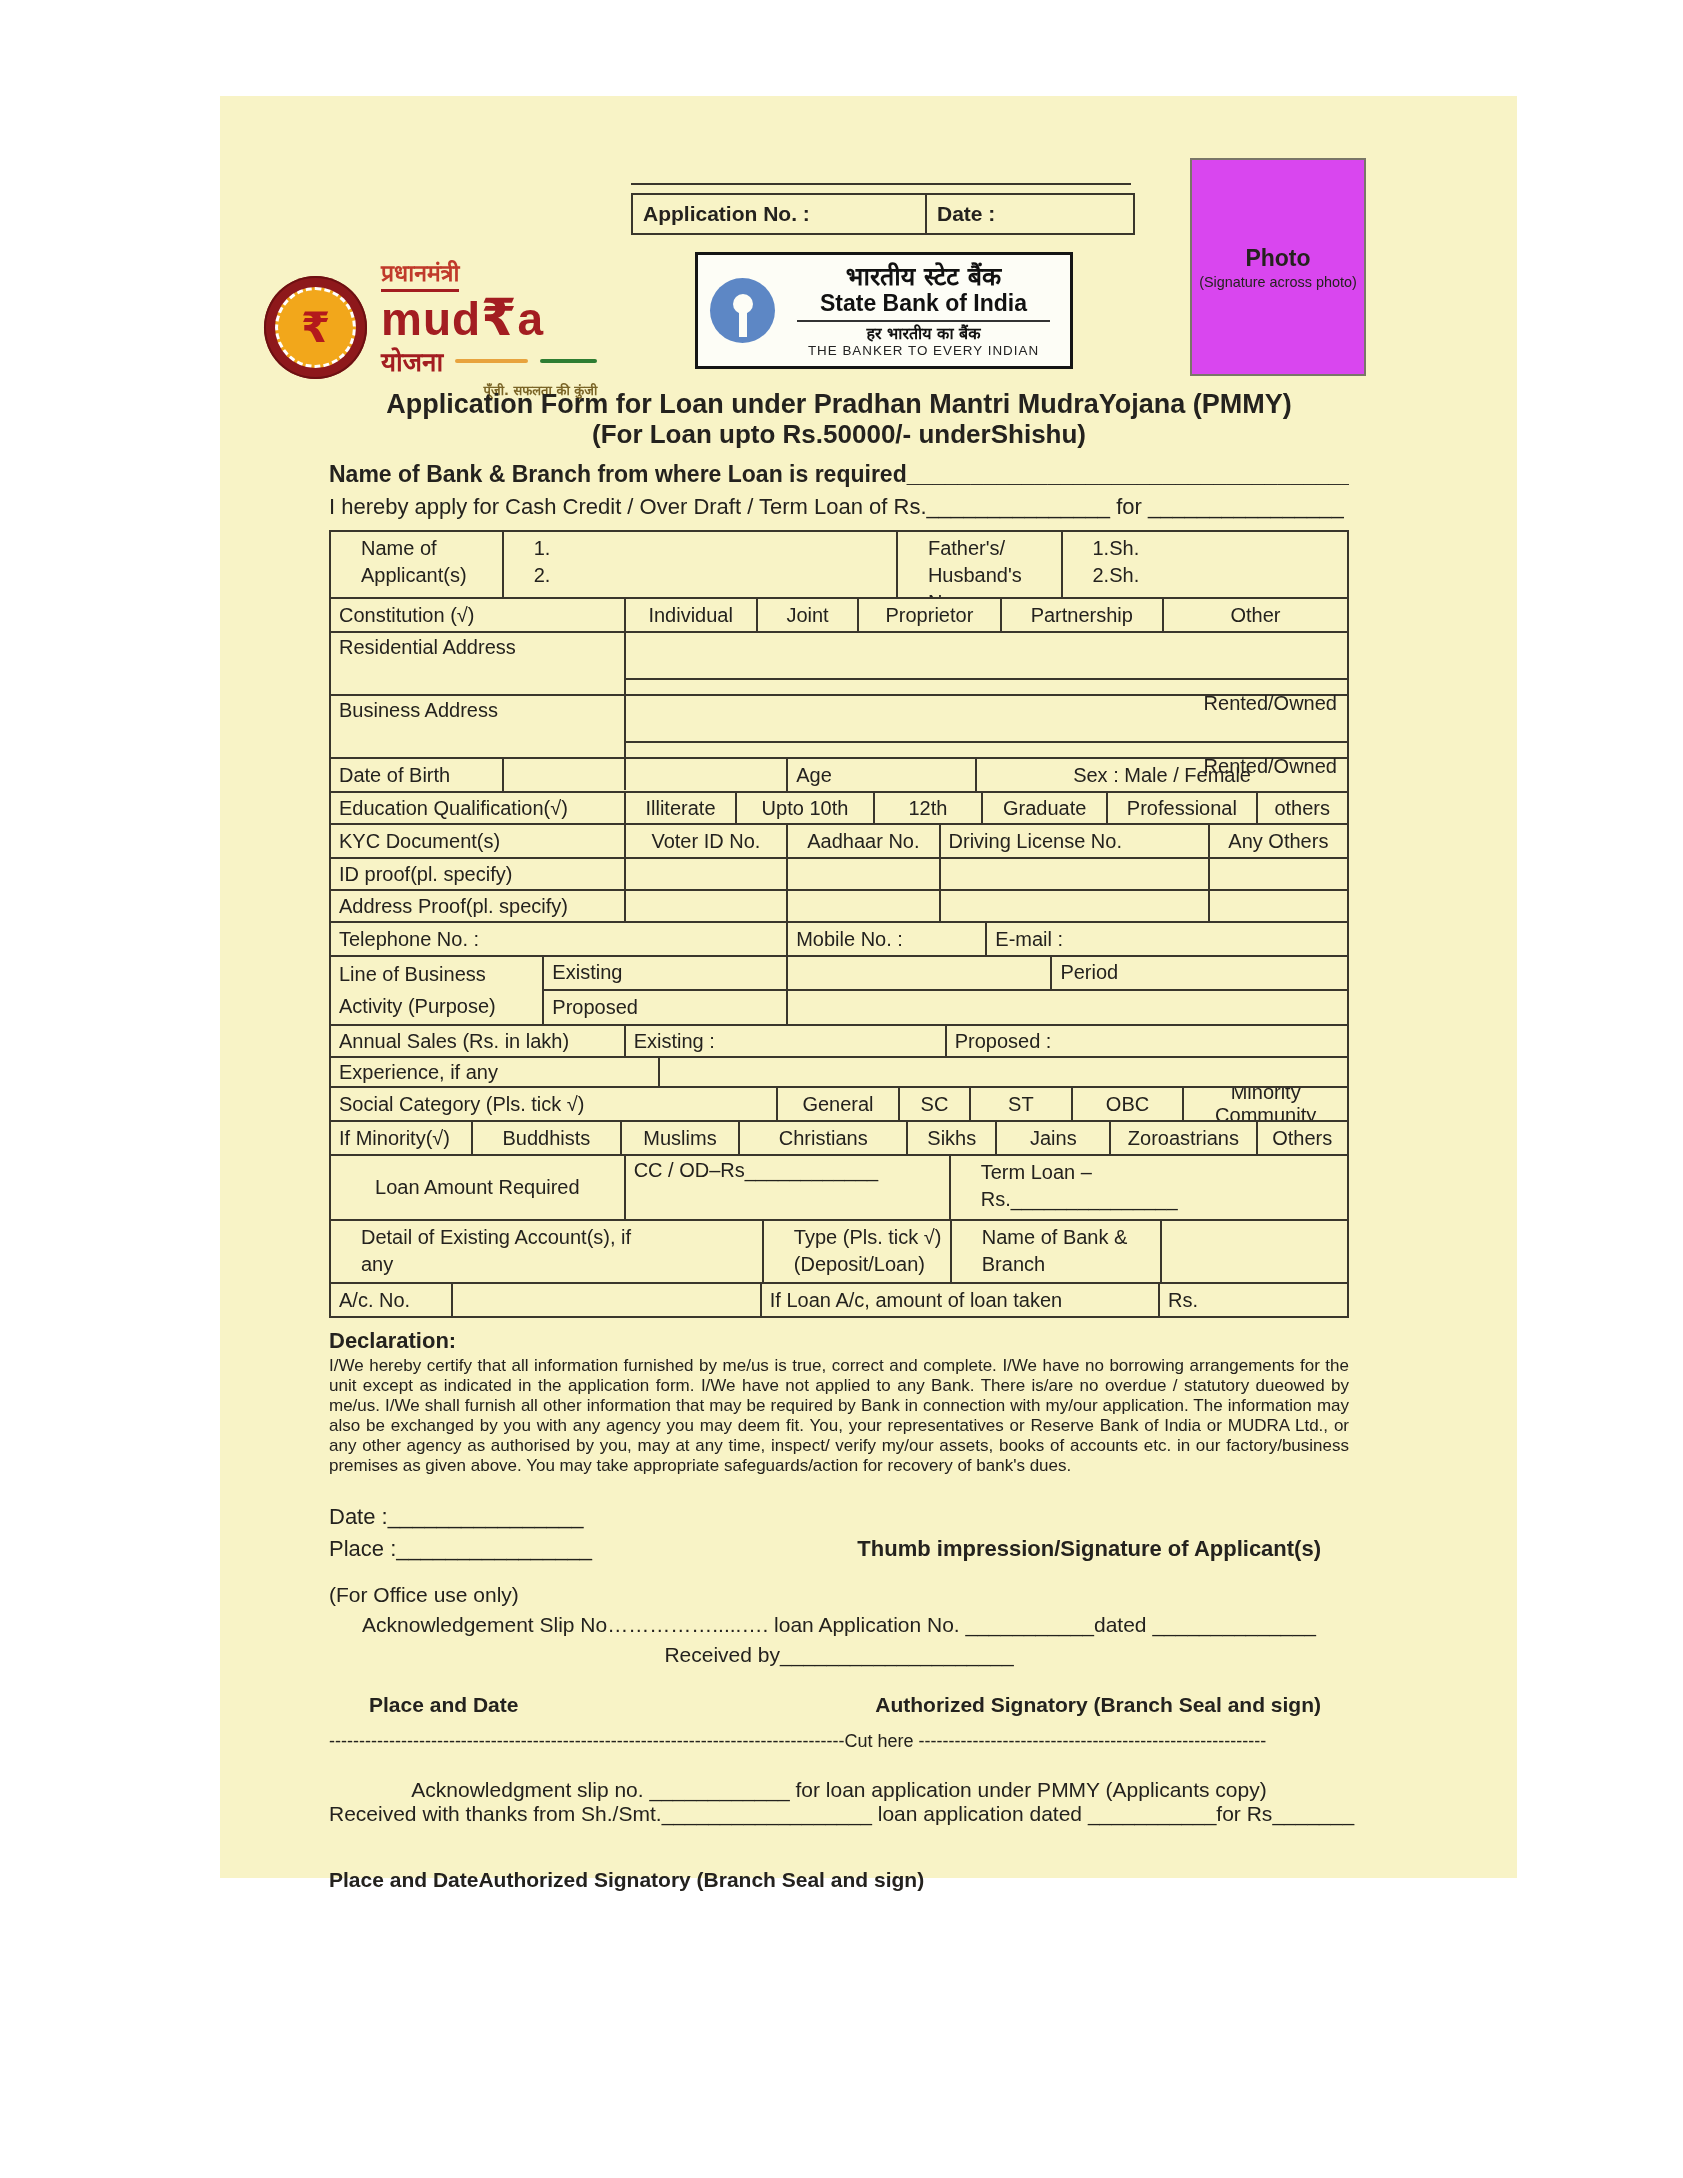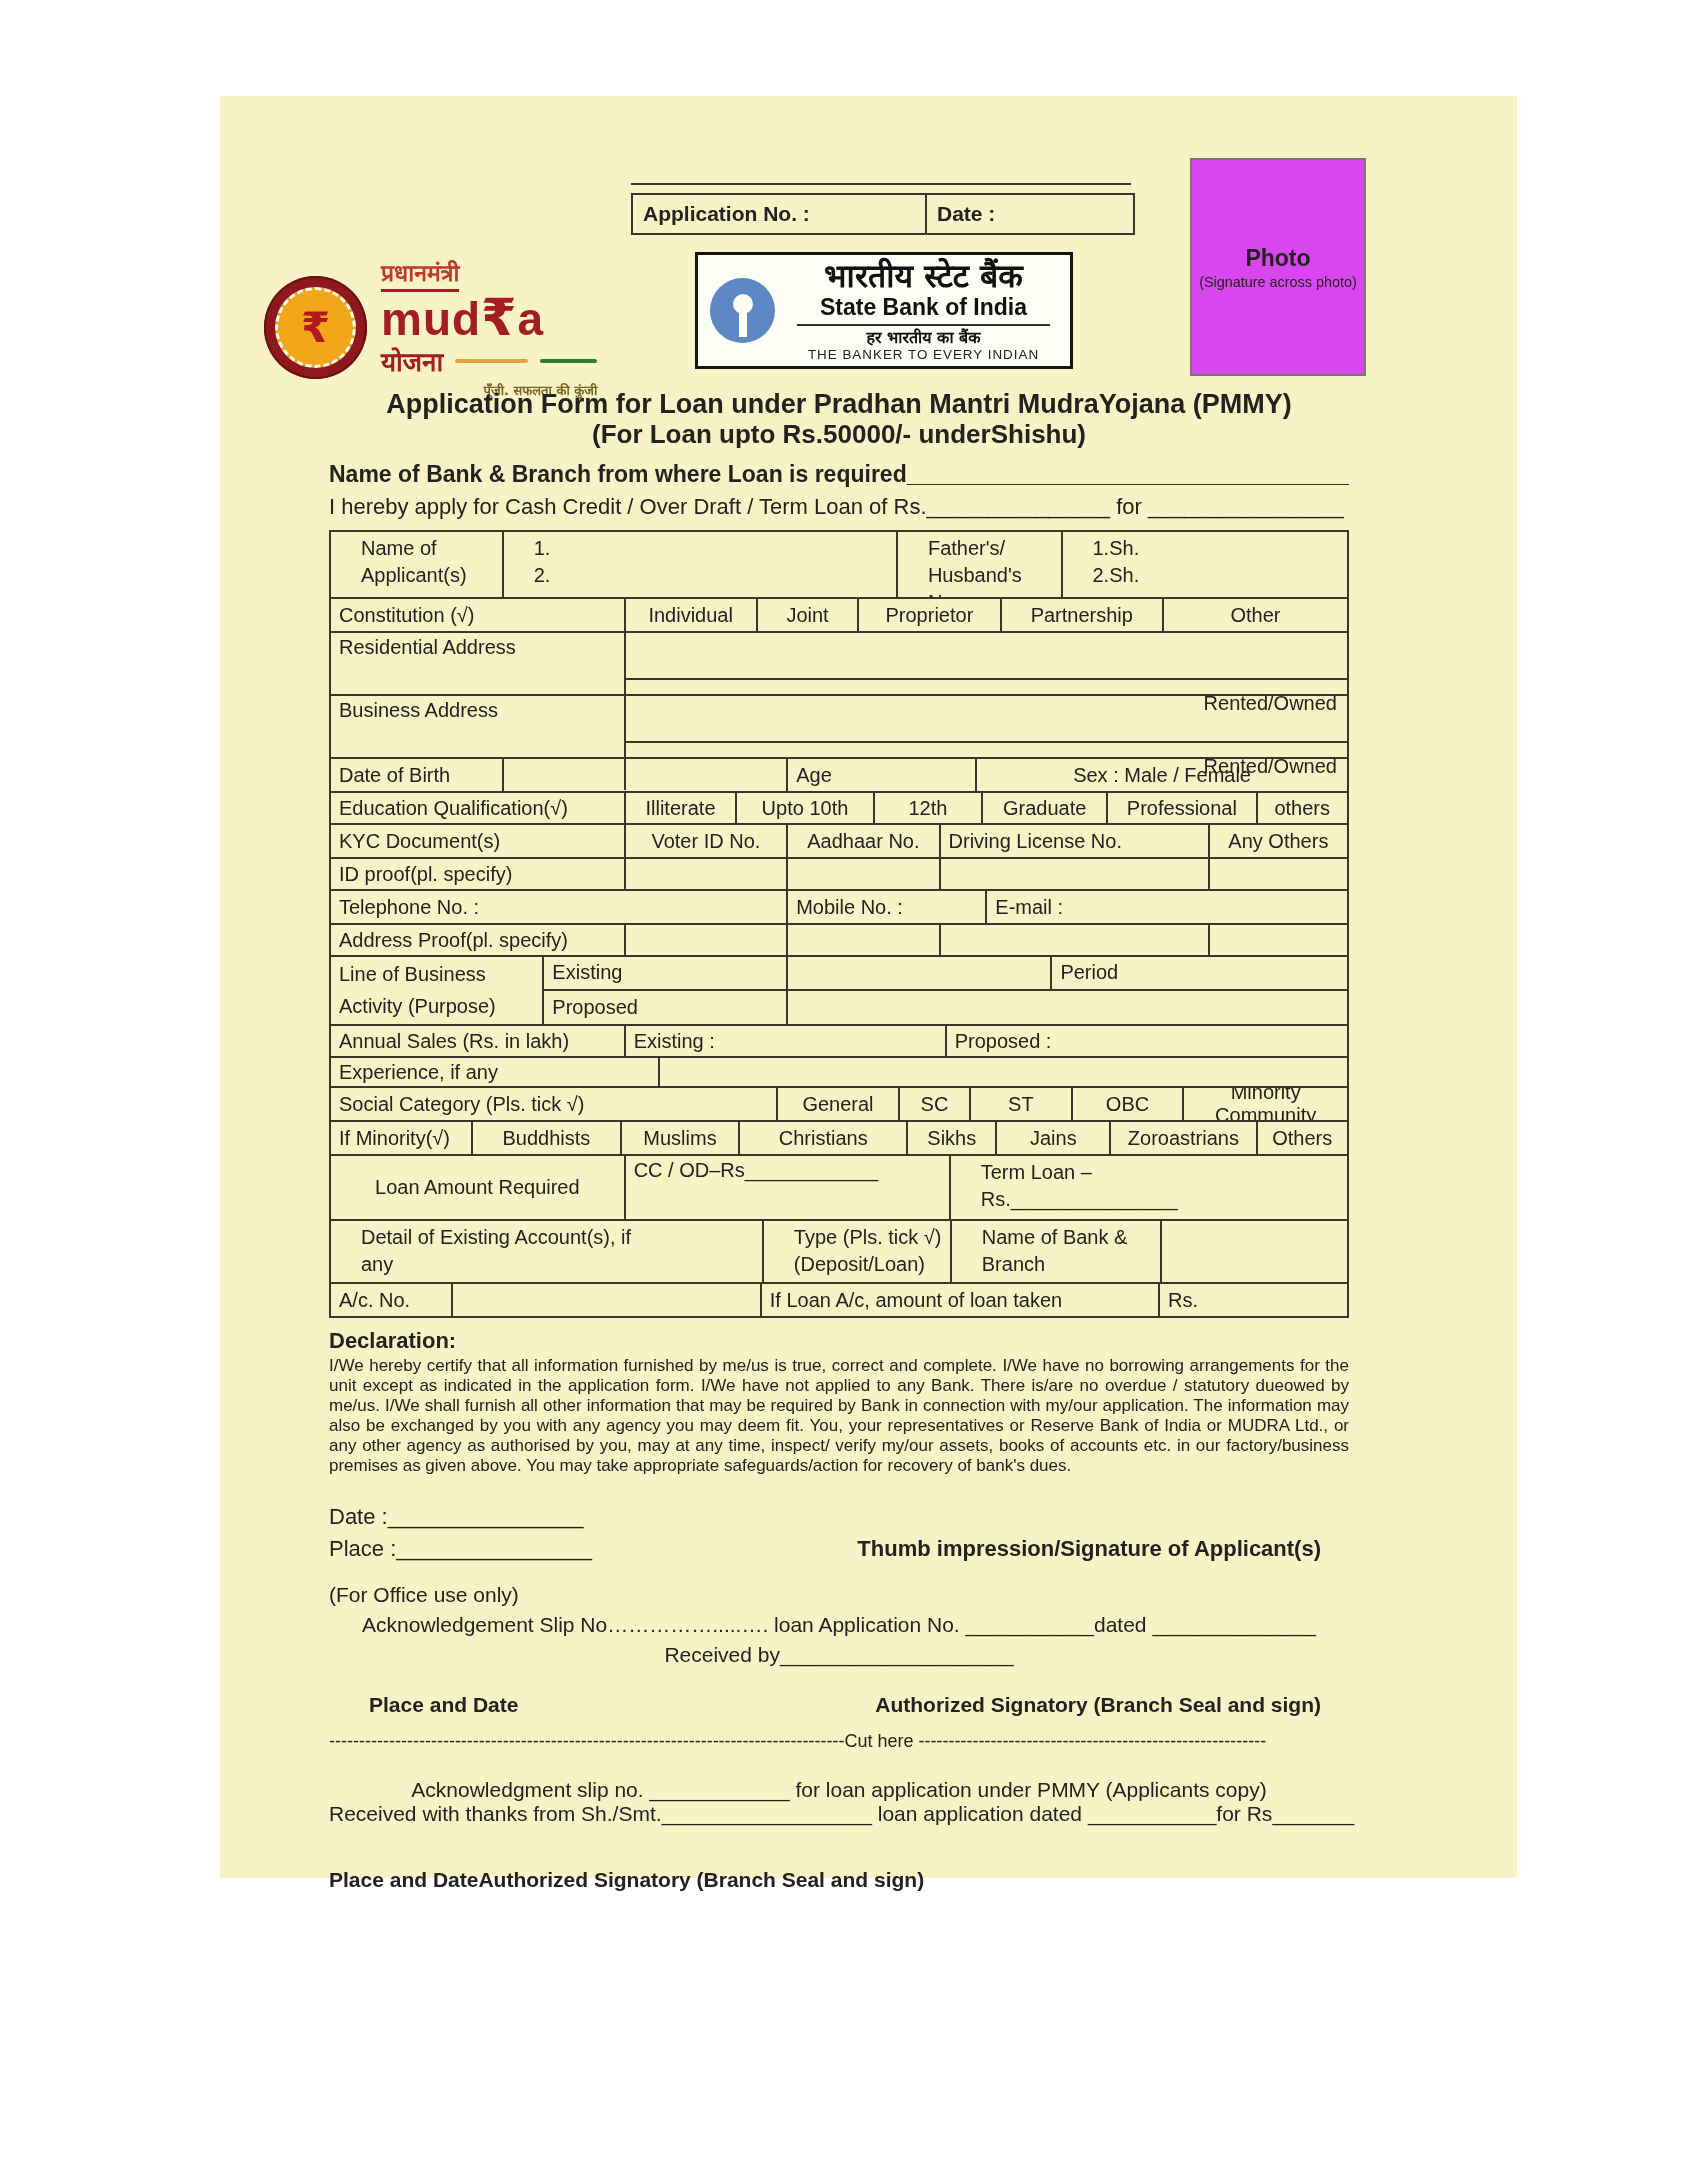--- a/index.html
+++ b/index.html
@@ -28,21 +28,21 @@
   .bar{height:4px;display:inline-block;border-radius:2px;}
   .bar-o{width:73px;background:#e8a33d;}
   .bar-g{width:57px;background:#2e7d32;}
   .m-tag{color:#7a6426;font-size:13px;font-weight:bold;text-align:right;margin-top:2px;}
 
   .sbi{position:absolute;left:475px;top:156px;width:378px;height:117px;background:#fdfdf6;border:3px solid #151515;display:flex;align-items:center;padding:6px 12px;gap:14px;box-sizing:border-box;}
   .sbi-mark{position:relative;width:65px;height:65px;border-radius:50%;background:#5d87c5;flex:0 0 auto;}
   .sbi-hole{position:absolute;left:23px;top:16px;width:20px;height:20px;border-radius:50%;background:#fdfdf6;}
   .sbi-stem{position:absolute;left:29px;top:33px;width:8px;height:26px;background:#fdfdf6;}
   .sbi-txt{flex:1;text-align:center;line-height:1.12;}
-  .sbi-hi1{font-size:32px;font-weight:bold;color:#111;}
+  .sbi-hi1{font-size:25px;font-weight:bold;color:#111;}
   .sbi-en1{font-size:23px;font-weight:bold;color:#111;}
   .sbi-rule{height:2px;background:#333;margin:3px 8px;}
   .sbi-hi2{font-size:16px;font-weight:bold;color:#111;}
   .sbi-en2{font-size:13.4px;color:#222;letter-spacing:1px;}
 
   
   .content{position:absolute;left:109px;top:0;width:1020px;}
   .title1{margin-top:293px;text-align:center;font-weight:bold;font-size:27px;line-height:30px;}
   .title2{text-align:center;font-weight:bold;font-size:26px;line-height:30px;}
   .bankline{margin-top:12px;font-weight:bold;font-size:23px;white-space:nowrap;overflow:hidden;}
@@ -236,32 +236,32 @@
         </div>
 
         <div class="trow r8">
           <div class="c">ID proof(pl. specify)</div>
           <div class="c"></div>
           <div class="c"></div>
           <div class="c"></div>
           <div class="c"></div>
         </div>
 
+        <div class="trow r8">
+          <div class="c">Address Proof(pl. specify)</div>
+          <div class="c"></div>
+          <div class="c"></div>
+          <div class="c"></div>
+          <div class="c"></div>
+        </div>
+
         <div class="trow r10">
           <div class="c">Telephone No. :</div>
           <div class="c">Mobile No. :</div>
           <div class="c">E-mail :</div>
-        </div>
-
-        <div class="trow r8">
-          <div class="c">Address Proof(pl. specify)</div>
-          <div class="c"></div>
-          <div class="c"></div>
-          <div class="c"></div>
-          <div class="c"></div>
         </div>
 
         <div class="trow r11">
           <div class="c lbl">
               <span>Line of Business</span>
               <span>Activity (Purpose)</span>
             </div>
           <div class="sub">
             <div class="srow">
               <div class="c">Existing</div>

